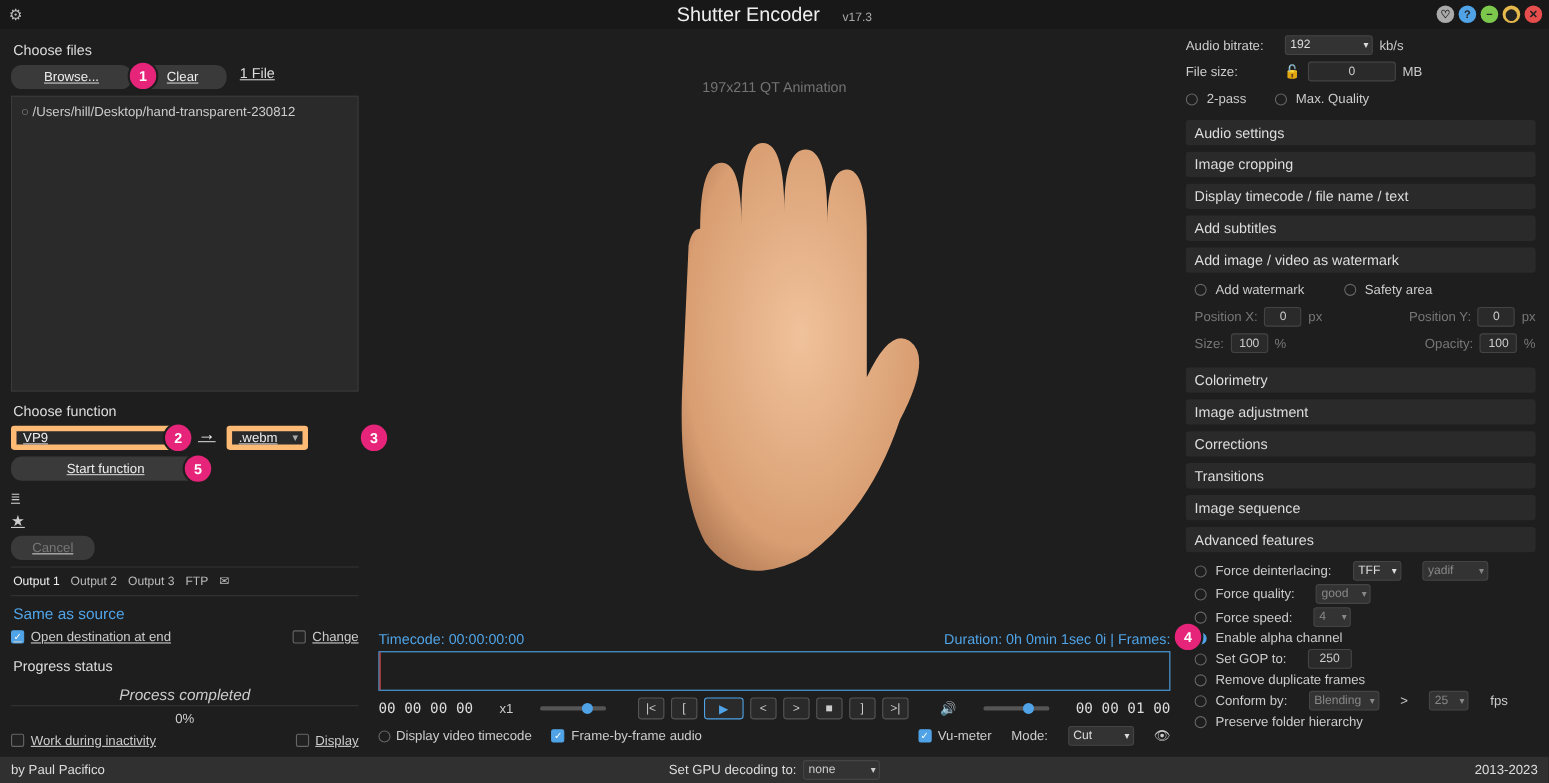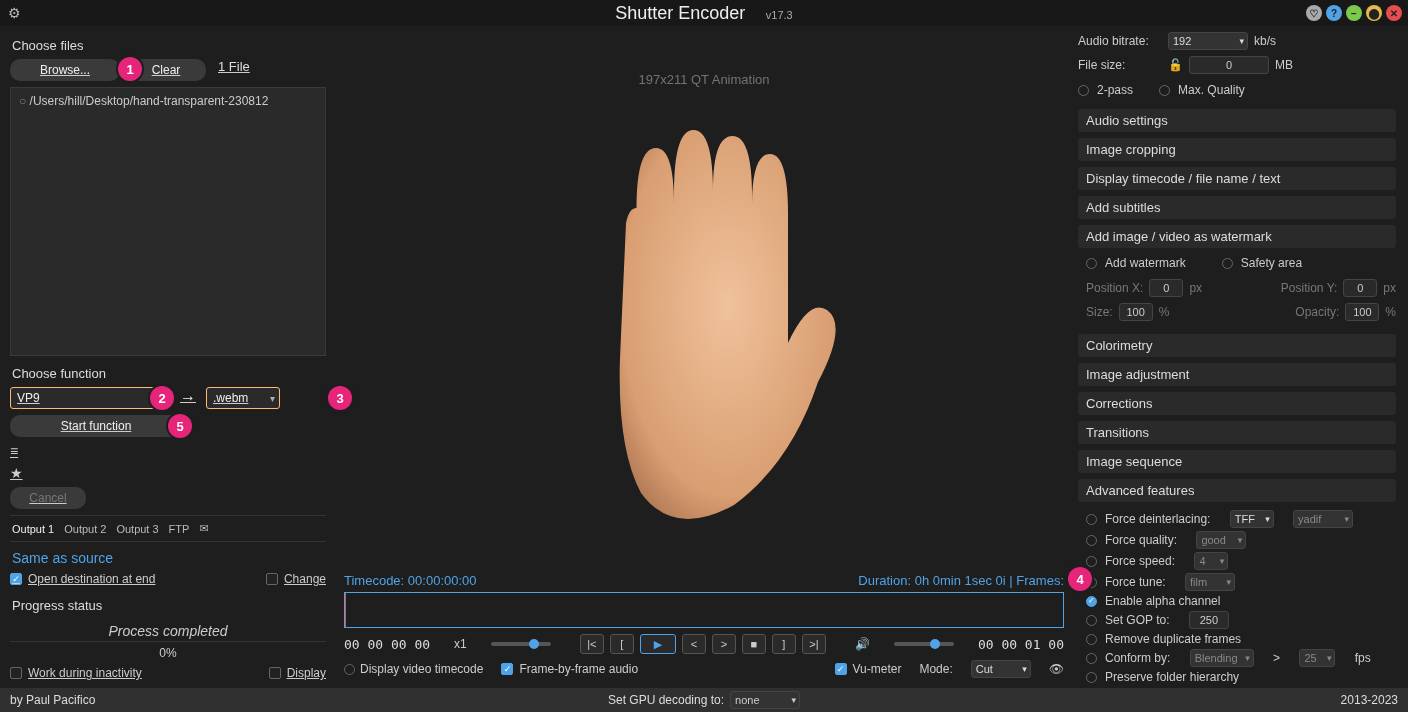--- a/index.html
+++ b/index.html
@@ -19,21 +19,21 @@
 
 .left { width:336px; padding:8px 10px 0 10px; display:flex; flex-direction:column; }
 .section-label { font-size:13px; color:#ddd; margin:4px 0 6px 2px; }
 .row { display:flex; align-items:flex-start; gap:6px; margin-bottom:6px;text-decoration:underline; }
 .btn { background:#3a3a3a; color:#eee; border:none; border-radius:10px; height:22px; padding:0 14px; font-size:12px; cursor:pointer; }
 .btn.disabled { color:#777; }
 .filecount { color:#ddd; font-size:13px; margin-left:6px; }
 .filelist { background:#2a2a2a; border:1px solid #3a3a3a; height:290px; padding:4px; overflow:hidden; font-size:12px; color:#ccc; }
 .filelist .item { white-space:nowrap; padding:2px 4px; }
 .filelist .item::before { content:"○ "; color:#888; }
-.dropdown { background:#2a2a2a; border:1px solid #fdba74; color:#eee; height:22px; border-radius:3px; padding:0 18px 0 6px; font-size:12px; position:relative; display:inline-flex; align-items:center; }
+.dropdown { background:#2a2a2a; border:5px solid #fdba74; color:#eee; height:22px; border-radius:3px; padding:0 18px 0 6px; font-size:12px; position:relative; display:inline-flex; align-items:center; }
 .dropdown::after { content:"▾"; position:absolute; right:4px; color:#aaa; font-size:10px; }
 .arrow-icon { color:#eee; font-size:16px; margin:0 4px; }
 .icon-btn { color:#ccc; font-size:14px; cursor:pointer; }
 .output-tabs { display:flex; gap:10px; align-items:center; border-top:1px solid #333; border-bottom:1px solid #333; padding:6px 2px; font-size:11px; color:#bbb; }
 .output-tabs .tab.active { color:#eee; }
 .same-src { color:#4fa3e6; font-size:14px; margin:8px 2px 6px; }
 .checkbox { display:inline-flex; align-items:center; gap:6px; color:#ccc; font-size:12px; }
 .checkbox .box { width:12px; height:12px; border:1px solid #666; border-radius:2px; display:inline-flex; align-items:center; justify-content:center; font-size:9px; background:#222; }
 .checkbox.checked .box { background:#4fa3e6; border-color:#4fa3e6; color:#fff; }
 .progress-label { font-style:italic; text-align:center; color:#ccc; font-size:14px; margin-top:4px; }
@@ -303,23 +303,20 @@
             <span>TFF</span>
           </span>&nbsp;<span class="mini-dd" style="width:60px">
             <span>yadif</span>
           </span></div>
       <div class="r-check"><span class="dot"></span><span>Force quality:</span>&nbsp;<span class="mini-dd" style="width:50px">
             <span>good</span>
           </span></div>
       <div class="r-check"><span class="dot"></span><span>Force speed:</span>&nbsp;<span class="mini-dd" style="width:34px">
             <span>4</span>
           </span></div>
-      <div class="r-check"><span class="dot"></span><span>Force tune:</span>&nbsp;<span class="mini-dd" style="width:50px">
-            <span>film</span>
-          </span></div>
       <div class="r-check on">
           <span class="dot"></span>
           <span>Enable alpha channel</span>
         </div>
       <div class="r-check"><span class="dot"></span><span>Set GOP to:</span>&nbsp;<input class="numbox" style="width: 40px;" value="250"></div>
       <div class="r-check">
           <span class="dot"></span>
           <span>Remove duplicate frames</span>
         </div>
       <div class="r-check"><span class="dot"></span><span>Conform by:</span>&nbsp;<span class="mini-dd" style="width:64px">

